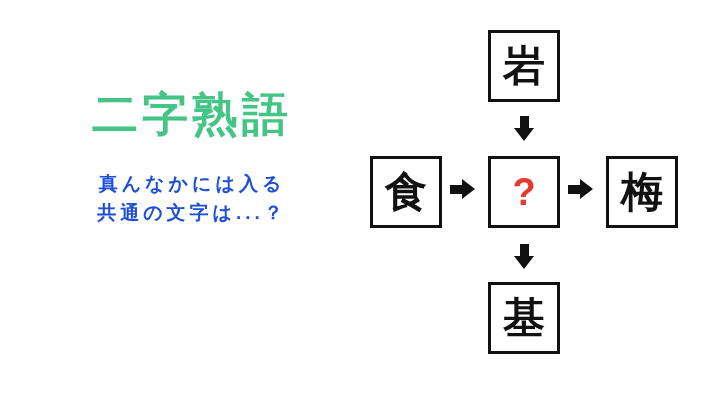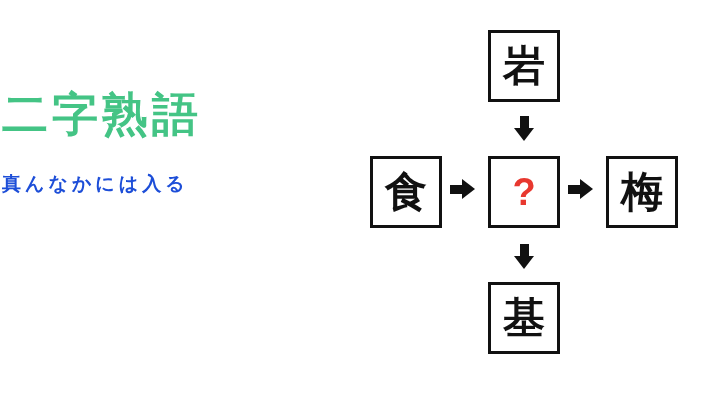--- a/index.html
+++ b/index.html
@@ -8,21 +8,22 @@
     background:#ffffff;
     font-family:"Liberation Sans","DejaVu Sans",sans-serif;
     position:relative;
     overflow:hidden;
   }
   .stage{position:absolute;inset:0;}
 
   
   .left-block{
     position:absolute;
-    left:2px; top:86px; width:348px;
+    left:18px; top:86px; width:348px;
+    text-align:center;
   }
   .title-line{
     font-weight:bold;
     font-size:46px;
     line-height:1.22;
     letter-spacing:4px;
     color:#44c485;
   }
   .subtitle{
     margin-top:28px;
@@ -88,20 +89,21 @@
 </style>
 </head>
 <body>
 
 <div class="stage">
 
   <div class="left-block">
     <div class="title-line">二字熟語</div>
     <div class="subtitle">
       <div>真んなかには入る</div>
+      <div>共通の文字は...？</div>
     </div>
   </div>
 
   <div class="puzzle">
 
     <div class="kbox pos-top">
       <span>岩</span>
     </div>
 
     <div class="kbox pos-left">

